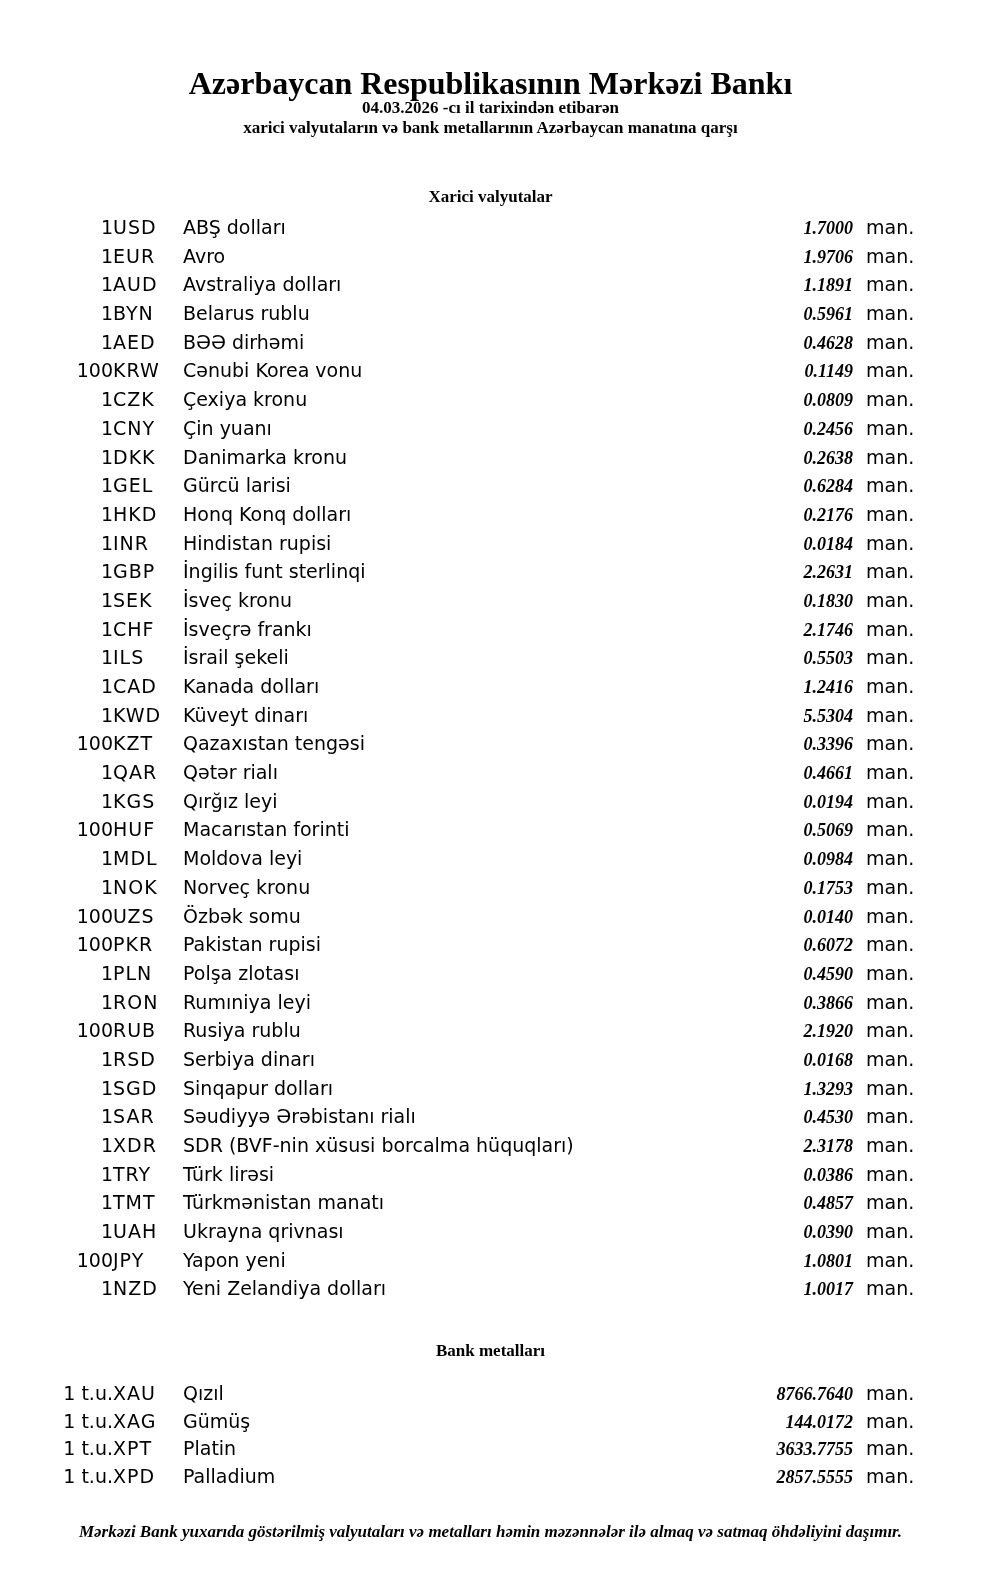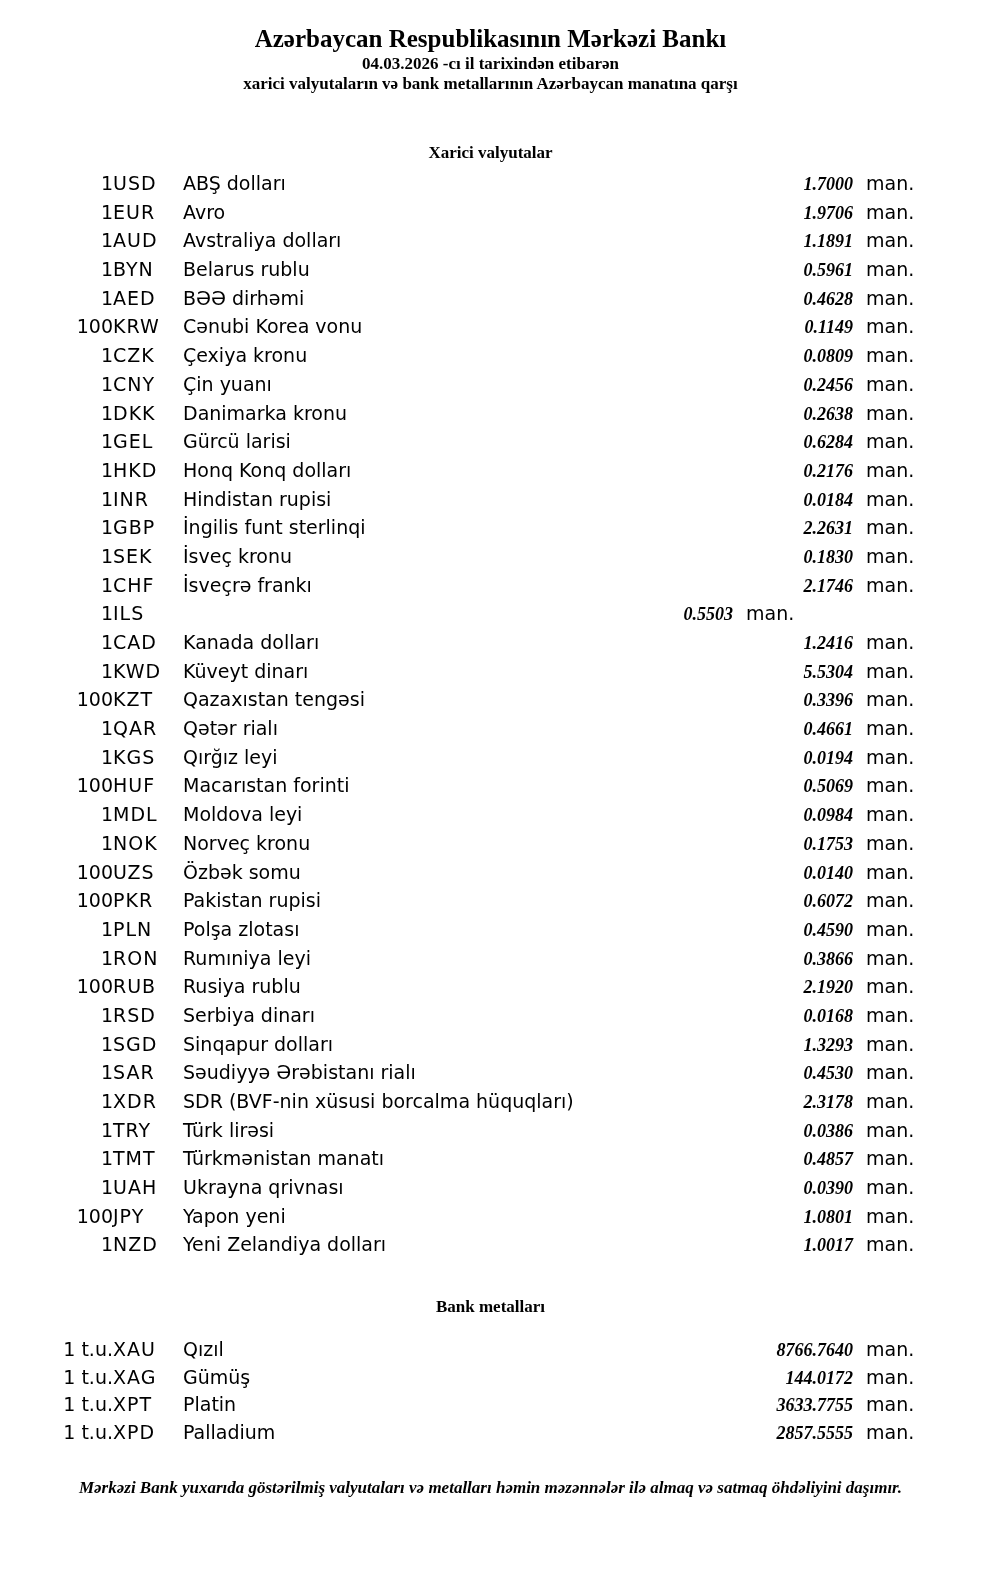--- a/index.html
+++ b/index.html
@@ -11,25 +11,25 @@
     position: relative;
     width: 981px;
     height: 1583px;
     margin: 0 auto;
     background: #ffffff;
     color: #000000;
     overflow: hidden;
   }
   .title {
     margin: 0;
-    padding-top: 24px;
+    padding-top: 68px;
     text-align: center;
     font-family: "Liberation Serif", serif;
     font-weight: bold;
-    font-size: 25px;
+    font-size: 32px;
     line-height: 30px;
     color: #000000;
   }
   .subtitle {
     text-align: center;
     font-family: "Liberation Serif", serif;
     font-weight: bold;
     font-size: 17px;
     line-height: 20px;
   }
@@ -216,20 +216,21 @@
       <div class="rate-row">
         <span class="qty">1</span>
         <span class="code">CHF</span>
         <span class="cname">İsveçrə frankı</span>
         <span class="rate">2.1746</span>
         <span class="unit">man.</span>
       </div>
       <div class="rate-row">
         <span class="qty">1</span>
         <span class="code">ILS</span>
+        <span class="cname">İsrail şekeli</span>
         <span class="rate">0.5503</span>
         <span class="unit">man.</span>
       </div>
       <div class="rate-row">
         <span class="qty">1</span>
         <span class="code">CAD</span>
         <span class="cname">Kanada dolları</span>
         <span class="rate">1.2416</span>
         <span class="unit">man.</span>
       </div>

